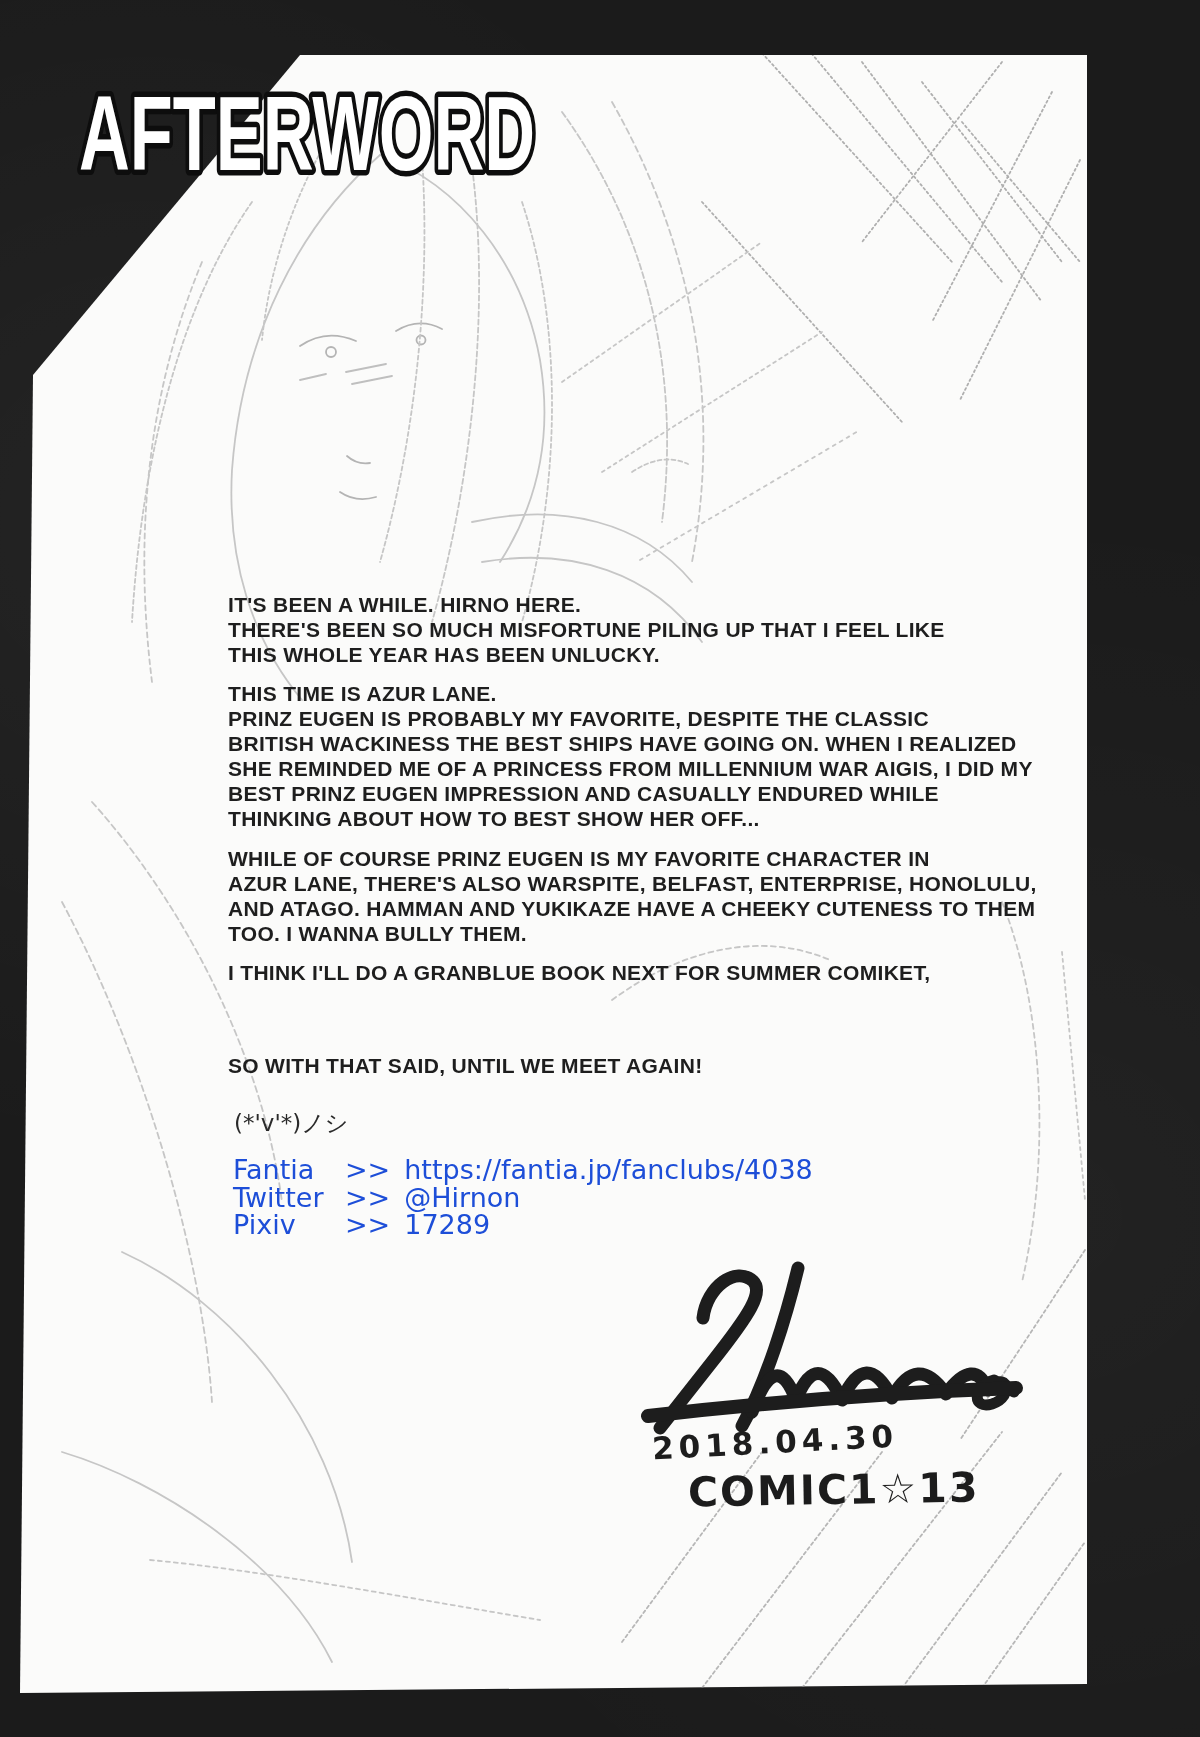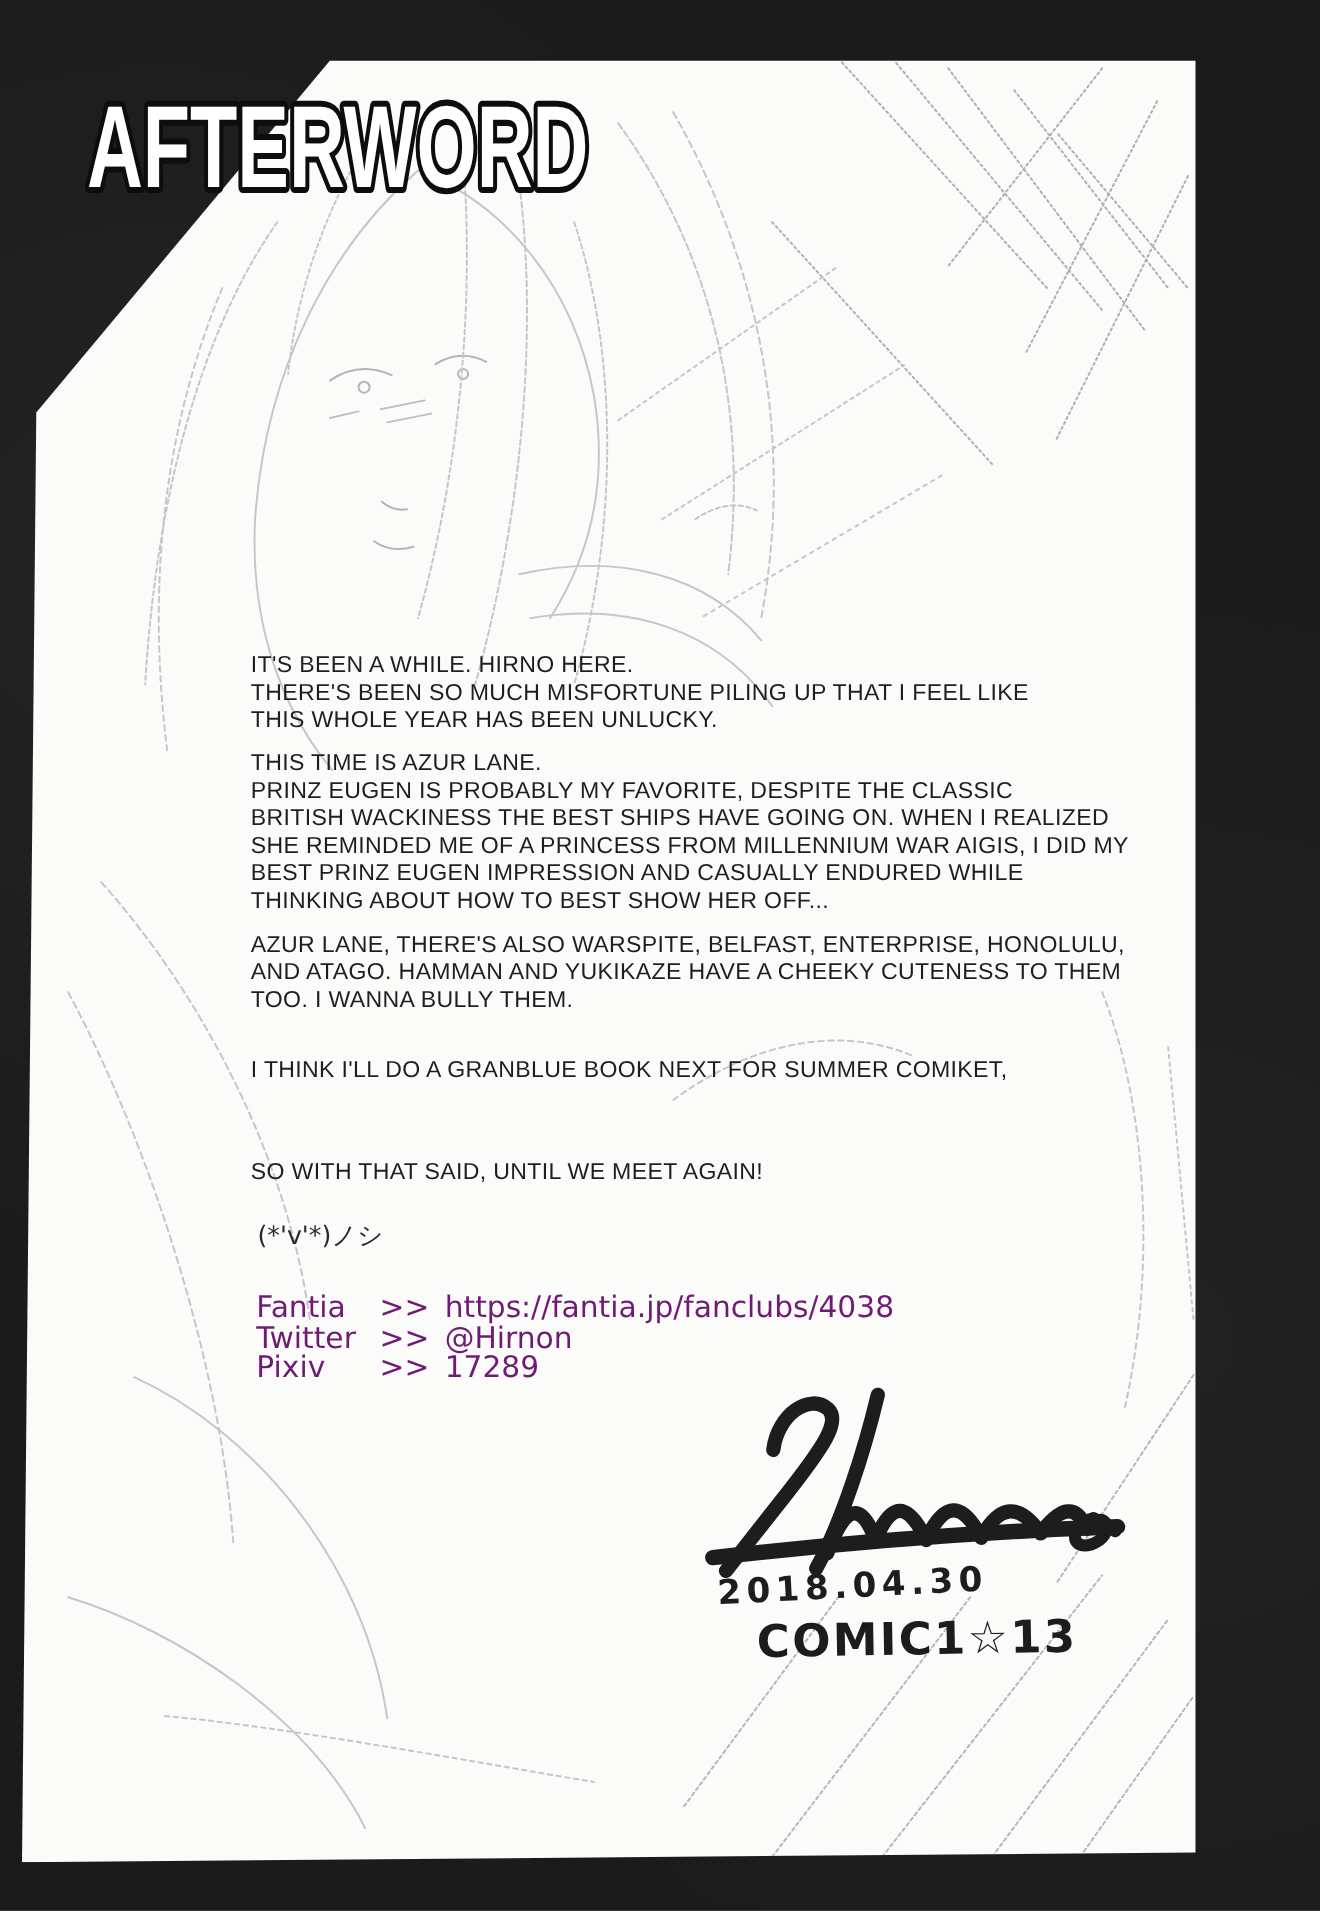--- a/index.html
+++ b/index.html
@@ -20,31 +20,30 @@
     position:absolute;inset:0;background:#fbfbfa;
     clip-path:polygon(300px 55px,1087px 55px,1087px 1684px,20px 1693px,33px 375px);
   }
   .sketch{position:absolute;left:0;top:0;width:1200px;height:1737px;}
   
   .body-text span{display:block;}
   .para{
     position:absolute;left:228px;
     font-family:"Liberation Sans",sans-serif;
     font-size:21px;line-height:25px;letter-spacing:.3px;
-    color:#1e1e1e;white-space:nowrap;font-weight:400;
+    color:#1e1e1e;white-space:nowrap;font-weight:700;
   }
   .kaomoji{
     position:absolute;left:234px;top:1108px;
     font-family:"DejaVu Sans",sans-serif;font-size:23px;color:#2a2a2a;
   }
   .links{
     position:absolute;left:233px;top:1156px;
     font-family:"DejaVu Sans",sans-serif;font-size:27px;line-height:27.5px;
-    color:#701a75;
-    margin-top:19px;
+    color:#1d4ed8;
   }
   .link-row{display:flex;white-space:nowrap;}
   .link-row .lbl{width:112px;}
   .link-row .sep{margin-right:14px;}
   .sig-svg{position:absolute;left:0;top:0;width:1200px;height:1737px;}
   .hand-date{
     position:absolute;left:652px;top:1424px;
     font-family:"DejaVu Sans",sans-serif;font-weight:bold;
     font-size:31px;letter-spacing:5px;color:#1d1d1d;
     transform:rotate(-3deg);white-space:nowrap;
@@ -134,20 +133,21 @@
     </div>
     <div class="para" style="top:681px">
       <span>THIS TIME IS AZUR LANE.</span>
       <span>PRINZ EUGEN IS PROBABLY MY FAVORITE, DESPITE THE CLASSIC</span>
       <span>BRITISH WACKINESS THE BEST SHIPS HAVE GOING ON. WHEN I REALIZED</span>
       <span>SHE REMINDED ME OF A PRINCESS FROM MILLENNIUM WAR AIGIS, I DID MY</span>
       <span>BEST PRINZ EUGEN IMPRESSION AND CASUALLY ENDURED WHILE</span>
       <span>THINKING ABOUT HOW TO BEST SHOW HER OFF...</span>
     </div>
     <div class="para" style="top:846px">
+      <span>WHILE OF COURSE PRINZ EUGEN IS MY FAVORITE CHARACTER IN</span>
       <span>AZUR LANE, THERE'S ALSO WARSPITE, BELFAST, ENTERPRISE, HONOLULU,</span>
       <span>AND ATAGO. HAMMAN AND YUKIKAZE HAVE A CHEEKY CUTENESS TO THEM</span>
       <span>TOO. I WANNA BULLY THEM.</span>
     </div>
     <div class="para" style="top:960px">
       <span>I THINK I'LL DO A GRANBLUE BOOK NEXT FOR SUMMER COMIKET,</span>
     </div>
     <div class="para" style="top:1053px">
       <span>SO WITH THAT SAID, UNTIL WE MEET AGAIN!</span>
     </div>

